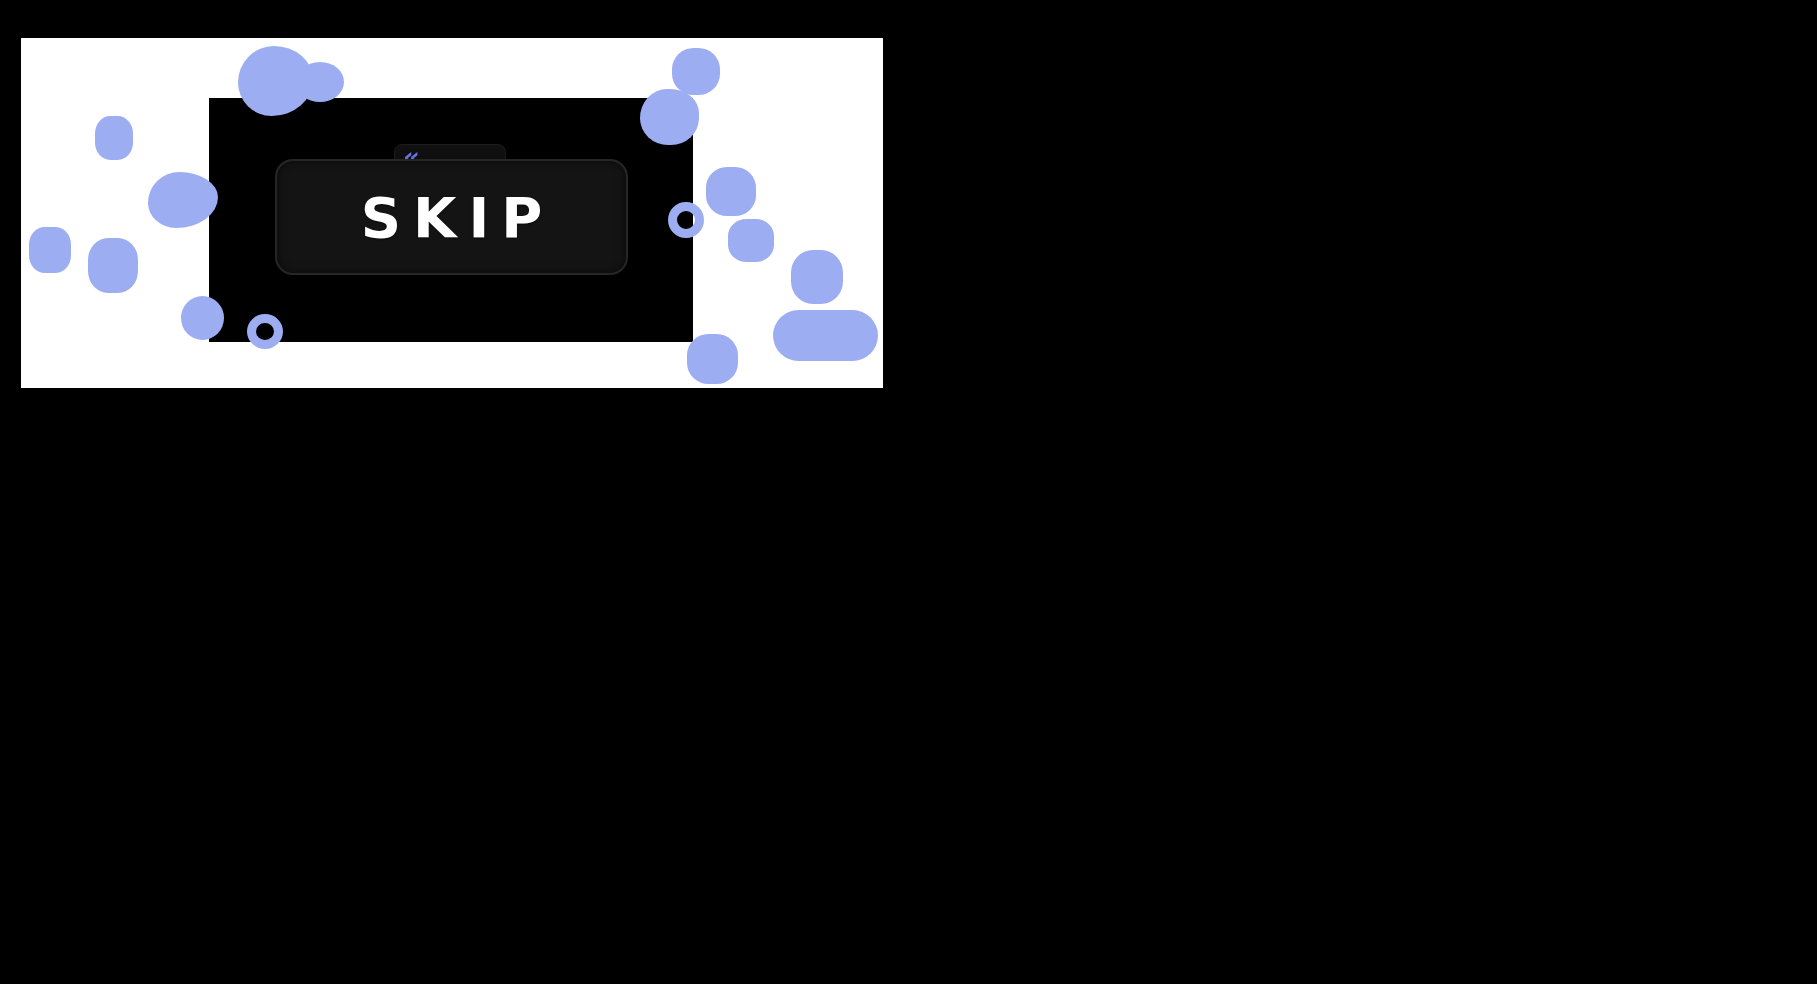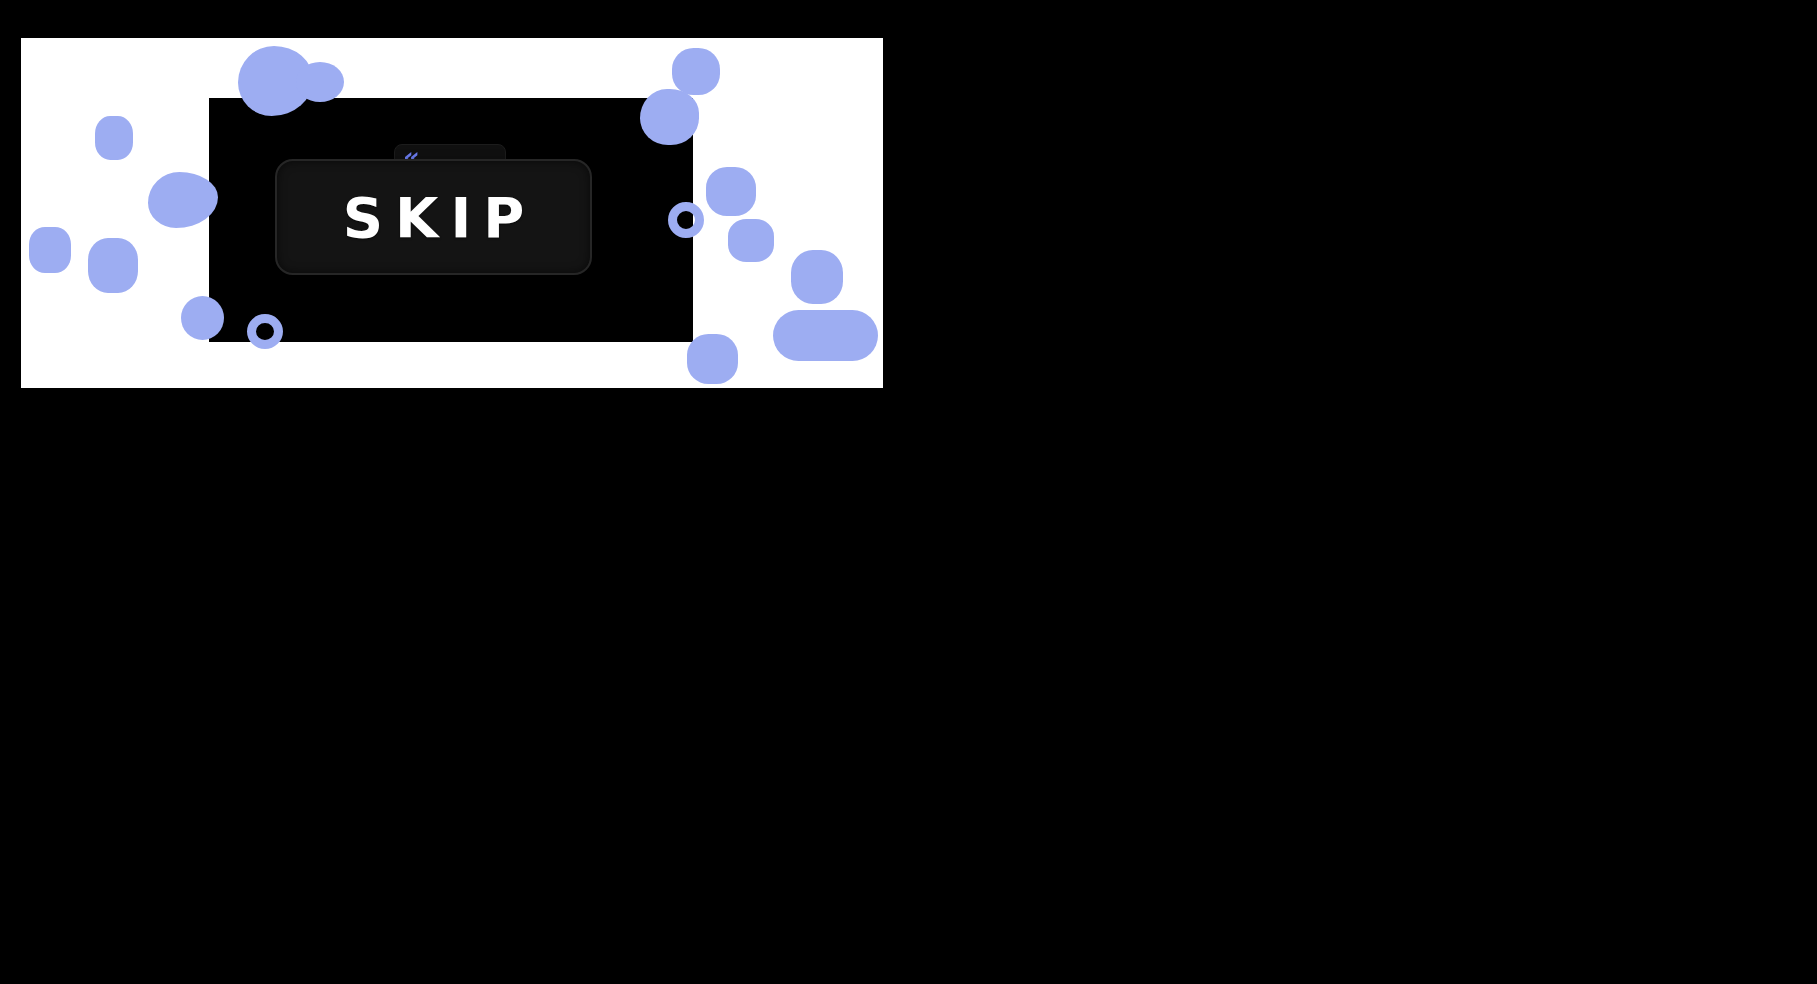--- a/index.html
+++ b/index.html
@@ -52,21 +52,21 @@
     color: var(--accent, #6b7cf0);
     font-size: 26px;
     font-weight: bold;
     line-height: 1;
     transform: translateY(-2px);
   }
   .skip-btn {
     position: absolute;
     left: 66px;
     top: 61px;
-    width: 317px;
+    width: 353px;
     height: 116px;
     background: var(--button, #141414);
     border: 2px solid var(--button-border, #242424);
     border-radius: 18px;
     box-shadow: 0 6px 14px rgba(0,0,0,0.65), inset 0 0 10px rgba(0,0,0,0.6);
     display: flex;
     align-items: center;
     justify-content: center;
     cursor: pointer;
     padding: 0;

